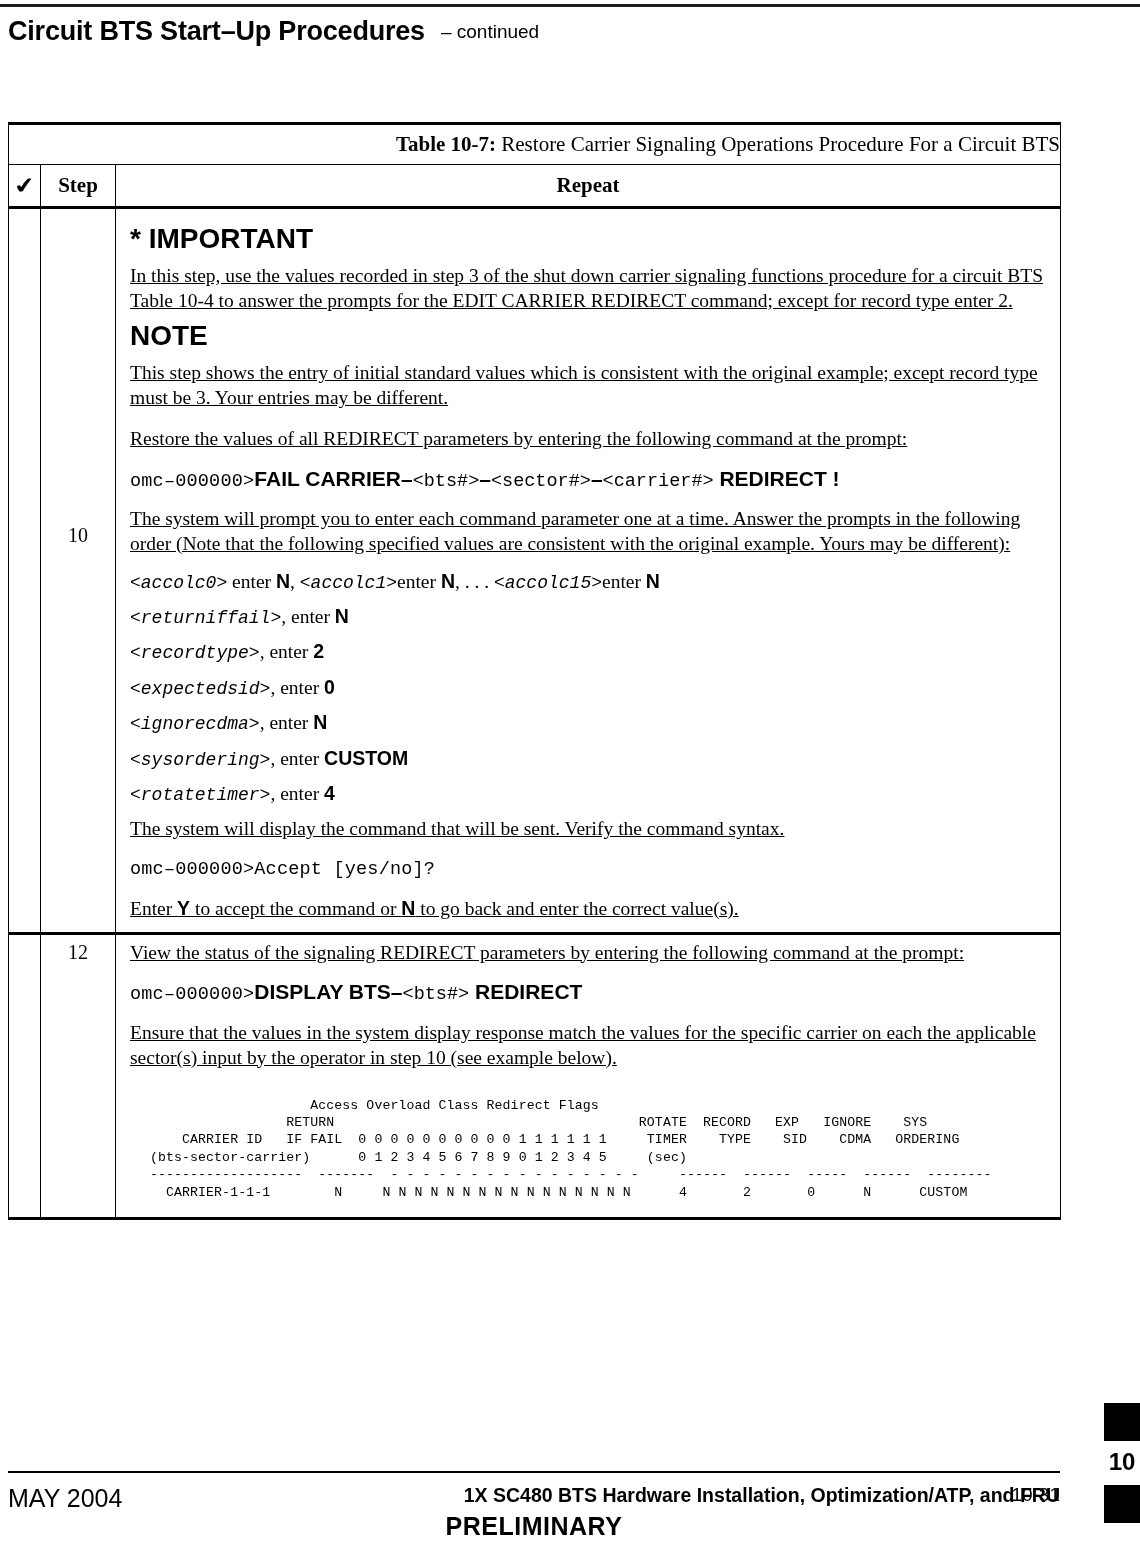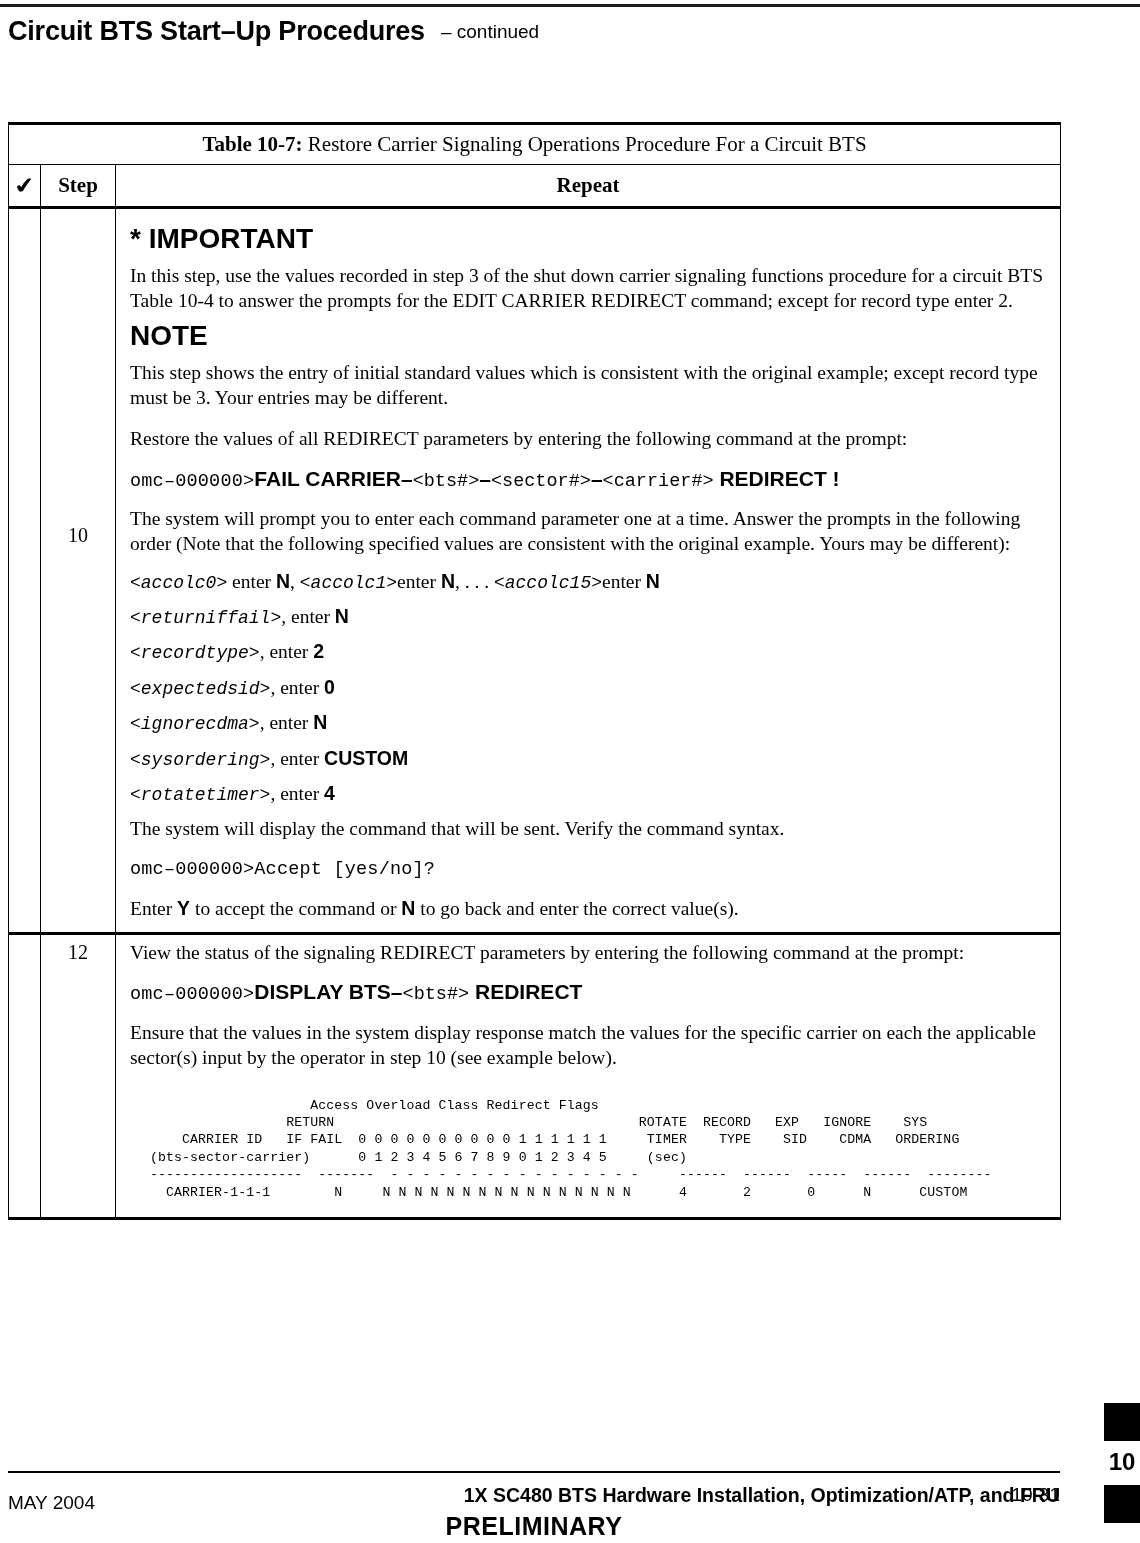--- a/index.html
+++ b/index.html
@@ -62,21 +62,21 @@
     padding: 0;
   }
   .proc-table .thick-top   { border-top-width: 3px; }
   .proc-table .thick-bot   { border-bottom-width: 3px; }
 
   col.c-check { width: 32px; }
   col.c-step  { width: 75px; }
   col.c-act   { width: 945px; }
 
   .tbl-caption {
-    text-align: center;
+    text-align: right;
     font-size: 21px;
     padding: 7px 0 7px 0 !important;
     line-height: 1.2;
   }
   .tbl-caption b { font-weight: bold; }
 
   .col-head {
     text-align: center;
     font-weight: bold;
     font-size: 21px;
@@ -110,20 +110,21 @@
     font-family: "Liberation Sans", sans-serif;
     font-weight: bold;
     font-size: 28px;
     margin: 6px 0 7px 0;
   }
   .callout-head.note { margin-top: 4px; }
 
   .para {
     margin: 0 0 0 0;
     text-align: left;
+    text-decoration: underline;
   }
 
   .gap-s  { height: 10px; }
   .gap-m  { height: 16px; }
 
   
   .cmd-line {
     margin: 14px 0 14px 0;
     white-space: nowrap;
     line-height: 1.2;
@@ -189,22 +190,22 @@
   }
   .footer {
     position: absolute;
     left: 8px;
     top: 1484px;
     width: 1052px;
     height: 30px;
     font-family: "Liberation Sans", sans-serif;
   }
   .footer .f-date {
-    position: absolute; left: 0; top: 8px;
-    font-size: 19px;
+    position: absolute; left: 0; top: 0;
+    font-size: 25px;
   }
   .footer .f-title {
     position: absolute; left: 0; top: 0;
     width: 1052px;
     text-align: right;
     font-size: 19.5px;
     font-weight: bold;
   }
   .footer .f-page {
     position: absolute; right: 0; top: 0;

